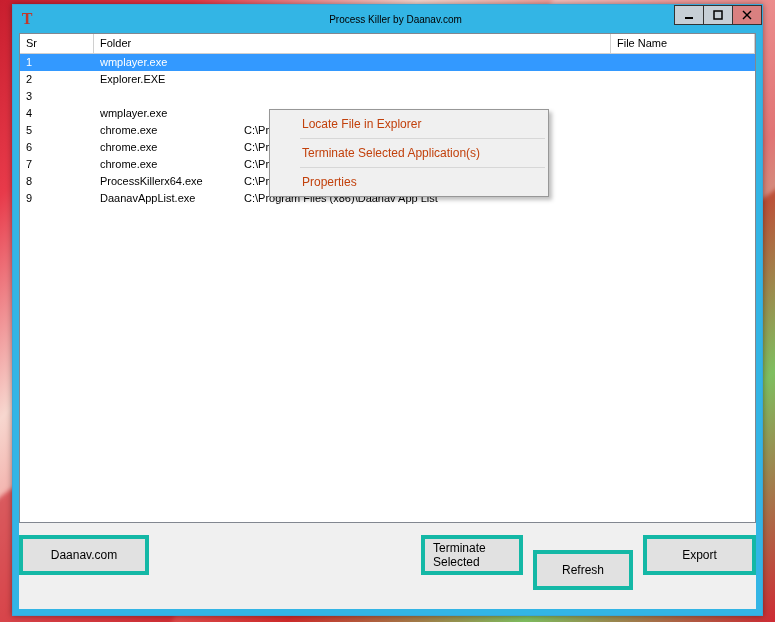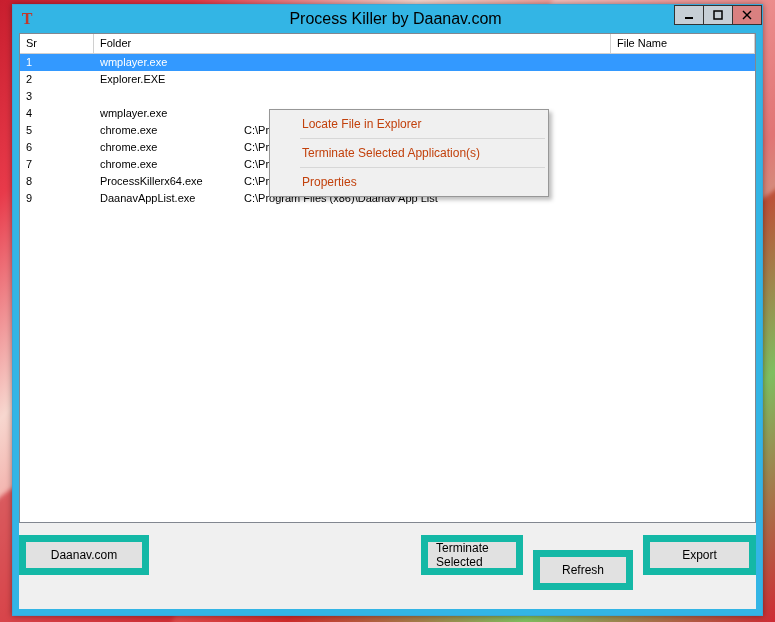--- a/index.html
+++ b/index.html
@@ -35,21 +35,21 @@
     padding-left:6px;
   }
   .titlebar-icon {
     width:16px; height:16px;
     display:flex; align-items:center; justify-content:center;
     color:#c0392b; font-weight:bold; font-family:serif; font-size:16px;
   }
   .titlebar-title {
     position:absolute; left:16px; right:0;
     text-align:center;
-    font-size:16px;
+    font-size:10px;
     color:#000;
     pointer-events:none;
   }
   .titlebar-controls {
     position:absolute; right:0; top:0;
     display:flex; height:20px;
   }
   .tb-btn {
     width:30px; height:20px;
     border:1px solid #333;
@@ -127,21 +127,21 @@
   }
 
   .button-row {
     display:flex;
     gap:10px;
     margin-top:12px;
   }
   .spacer { flex:1; }
   .app-btn {
     height:40px;
-    border:7px solid #14b8a6;
+    border:4px solid #14b8a6;
     background:#e1e1e1;
     font-size:12px;
     display:flex;
     align-items:center;
     justify-content:center;
     padding:0 8px;
   }
   .btn-daanav{ width:130px; }
   .btn-term  { width:102px; }
   .btn-refresh{ width:100px;margin-top:15px; }

